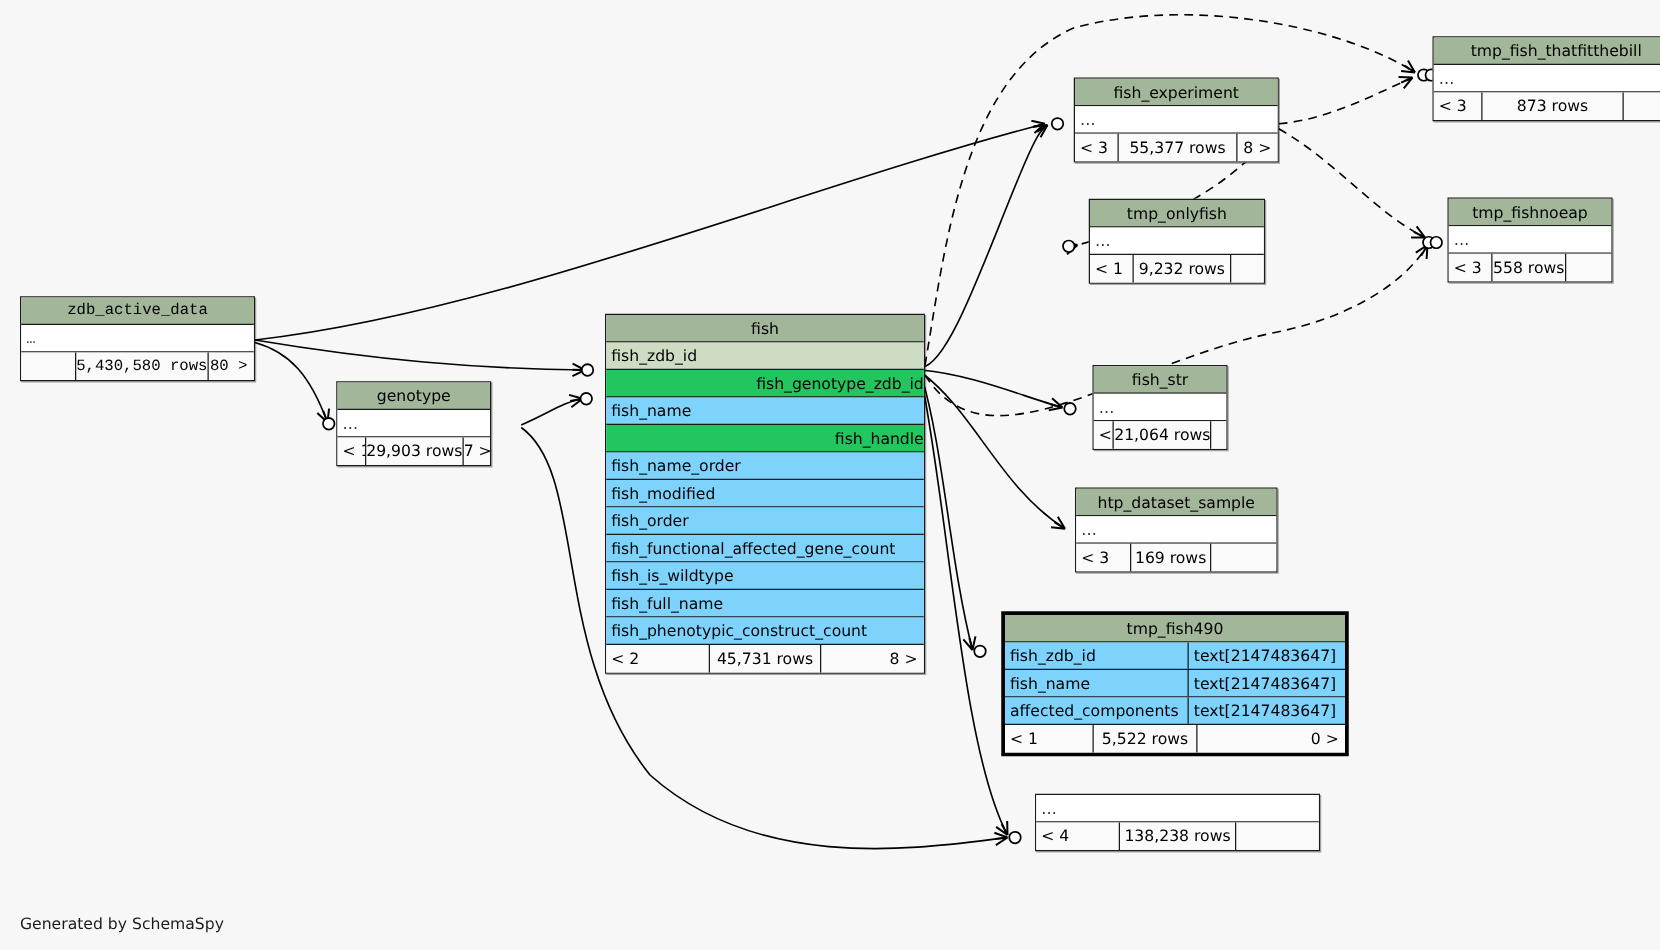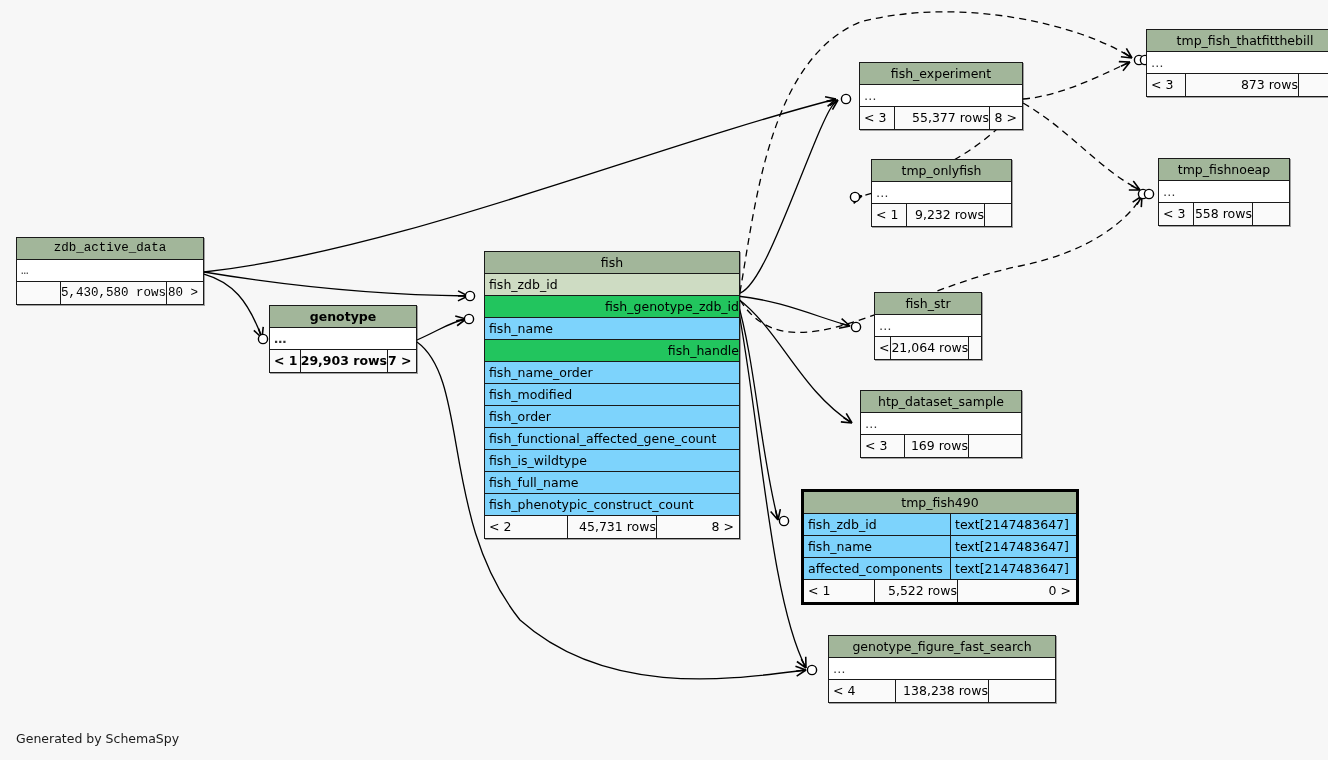--- a/index.html
+++ b/index.html
@@ -61,21 +61,21 @@
   .tbl-foot{
     display:flex;
     height:22px;
     line-height:22px;
     font-size:12.5px;
     color:#000;
     background:#fafafa;
     box-sizing:border-box;
   }
   .foot-l{padding-left:4px;box-sizing:border-box;text-align:left;white-space:nowrap;overflow:hidden;}
-  .foot-c{border-left:1px solid #1a1a1a;border-right:1px solid #1a1a1a;text-align:right;box-sizing:border-box;flex:1;white-space:nowrap;}
+  .foot-c{border-left:1px solid #1a1a1a;border-right:1px solid #1a1a1a;text-align:center;box-sizing:border-box;flex:1;white-space:nowrap;}
   .foot-r{padding-right:5px;box-sizing:border-box;text-align:right;white-space:nowrap;overflow:hidden;}
 
   #footer-note{
     position:absolute;
     left:16px;top:731px;
     font-size:12.5px;
     color:#1a1a1a;
     white-space:nowrap;
   }
 </style>
@@ -151,21 +151,21 @@
     <div class="col-row ellipsis">
       <span class="col-name">…</span>
     </div>
     <div class="tbl-foot">
       <span class="foot-l" style="width:48px;"></span>
       <span class="foot-c">5,430,580 rows</span>
       <span class="foot-r" style="width:40px;">80 &gt;</span>
     </div>
   </div>
 
-  <div class="table" style="left:269px;top:305px;width:148px;font-weight:bold;">
+  <div class="table" style="left:269px;top:305px;width:124px;">
     <div class="tbl-title">genotype</div>
     <div class="col-row ellipsis">
       <span class="col-name">…</span>
     </div>
     <div class="tbl-foot">
       <span class="foot-l" style="width:32px;">&lt; 1</span>
       <span class="foot-c">29,903 rows</span>
       <span class="foot-r" style="width:30px;">7 &gt;</span>
     </div>
   </div>
@@ -299,21 +299,20 @@
       <span class="col-type" style="width:118px;">text[2147483647]</span>
     </div>
     <div class="tbl-foot">
       <span class="foot-l" style="width:70px;">&lt; 1</span>
       <span class="foot-c">5,522 rows</span>
       <span class="foot-r" style="width:118px;">0 &gt;</span>
     </div>
   </div>
 
   <div class="table" style="left:828px;top:635px;width:228px;">
-    <div class="tbl-title">genotype_figure_fast_search</div>
     <div class="col-row ellipsis">
       <span class="col-name">…</span>
     </div>
     <div class="tbl-foot">
       <span class="foot-l" style="width:66px;">&lt; 4</span>
       <span class="foot-c">138,238 rows</span>
       <span class="foot-r" style="width:66px;"></span>
     </div>
   </div>
 

